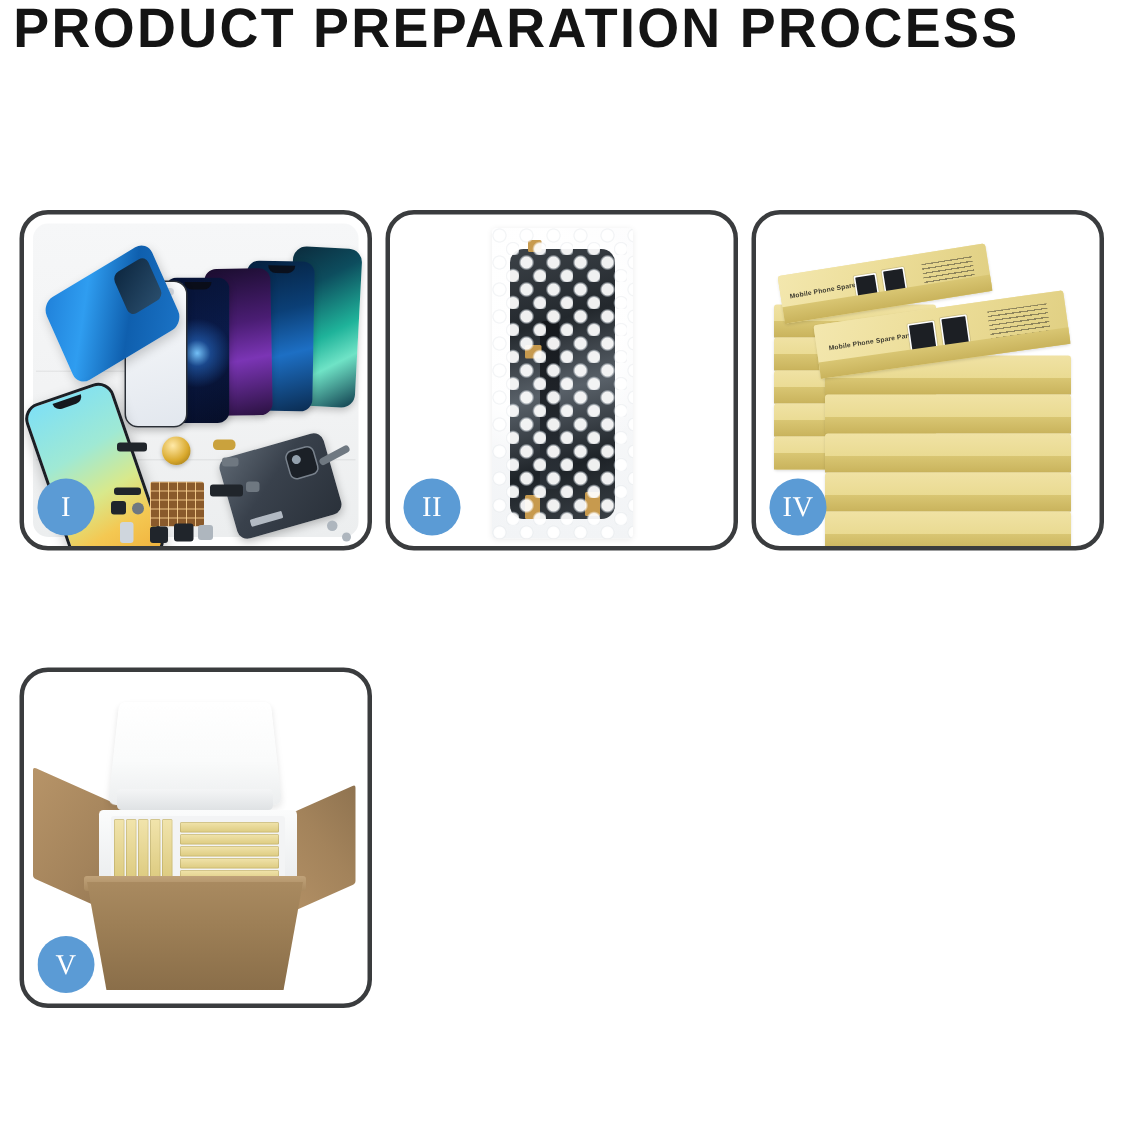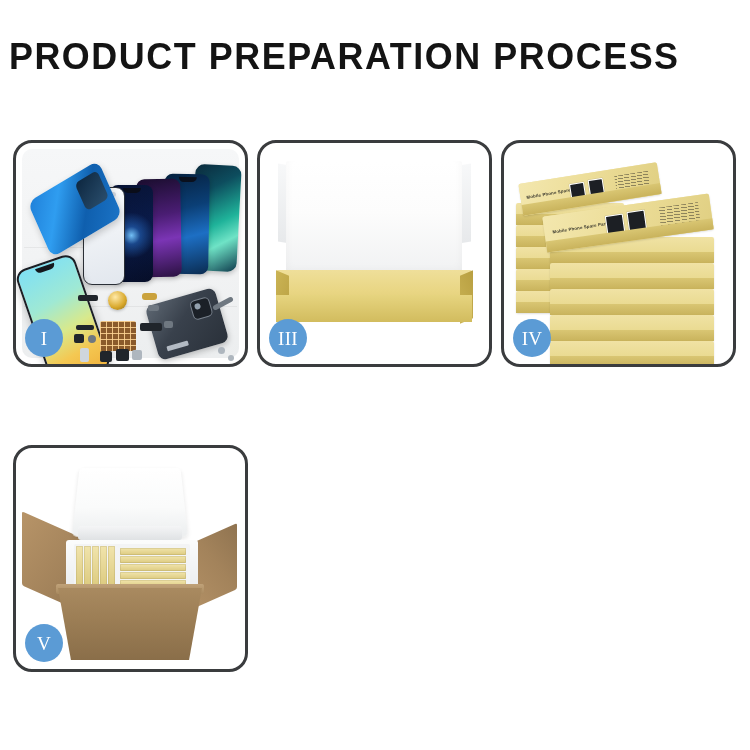--- a/index.html
+++ b/index.html
@@ -12,21 +12,20 @@
     height: 750px;
     overflow: hidden;
     font-family: "Liberation Sans", "DejaVu Sans", sans-serif;
     color: #111111;
     position: relative;
   }
 
   
   .header {
     width: 594px;
-    padding-top: 38px;
     text-align: center;
   }
   .title {
     font-family: "Liberation Sans", "DejaVu Sans", sans-serif;
     font-size: 37px;
     font-weight: 700;
     letter-spacing: 1.6px;
     color: #141414;
     line-height: 1.05;
     transform: scaleX(0.97);
@@ -487,35 +486,35 @@
       <div class="prt dk" style="left:84px;top:208px;width:12px;height:11px;border-radius:2px;"></div>
       <div class="prt dk" style="left:100px;top:206px;width:13px;height:12px;"></div>
       <div class="prt lt" style="left:116px;top:207px;width:10px;height:10px;"></div>
       <div class="prt gy" style="left:196px;top:158px;width:22px;height:5px;border-radius:3px;transform:rotate(-28deg);"></div>
       <div class="prt lt" style="left:202px;top:204px;width:7px;height:7px;border-radius:50%;"></div>
       <div class="prt lt" style="left:212px;top:212px;width:6px;height:6px;border-radius:50%;"></div>
     </div>
     <div class="badge">I</div>
   </div>
 
-
-  <div class="panel p3">
+  <div class="panel p2">
     <div class="stage">
-      <div class="lid-top"></div>
-      <div class="lid-wingL"></div>
-      <div class="lid-wingR"></div>
-      <div class="lid"></div>
-      <div class="wrapped"></div>
-      <div class="tray"></div>
-      <div class="tray-lip-l"></div>
-      <div class="tray-lip-r"></div>
-      <div class="tray-front"></div>
+      <div class="bubble-bag">
+        <div class="bubbles2"></div>
+        <div class="screen-part"></div>
+        <div class="flex-tab" style="left:24px;top:8px;width:9px;height:8px;"></div>
+        <div class="flex-tab" style="left:22px;top:78px;width:11px;height:9px;"></div>
+        <div class="flex-tab" style="left:22px;top:178px;width:10px;height:16px;"></div>
+        <div class="flex-tab" style="left:62px;top:176px;width:10px;height:16px;"></div>
+        <div class="bubbles"></div>
+      </div>
     </div>
-    <div class="badge">III</div>
+    <div class="badge">II</div>
   </div>
+
 
   <div class="panel p4">
     <div class="stage">
       <div class="stack">
 
         <div class="box4" style="left:2px;top:40px;width:108px;height:22px;">
             <div class="side"></div>
           </div>
         <div class="box4" style="left:2px;top:62px;width:108px;height:22px;">
             <div class="side"></div>

